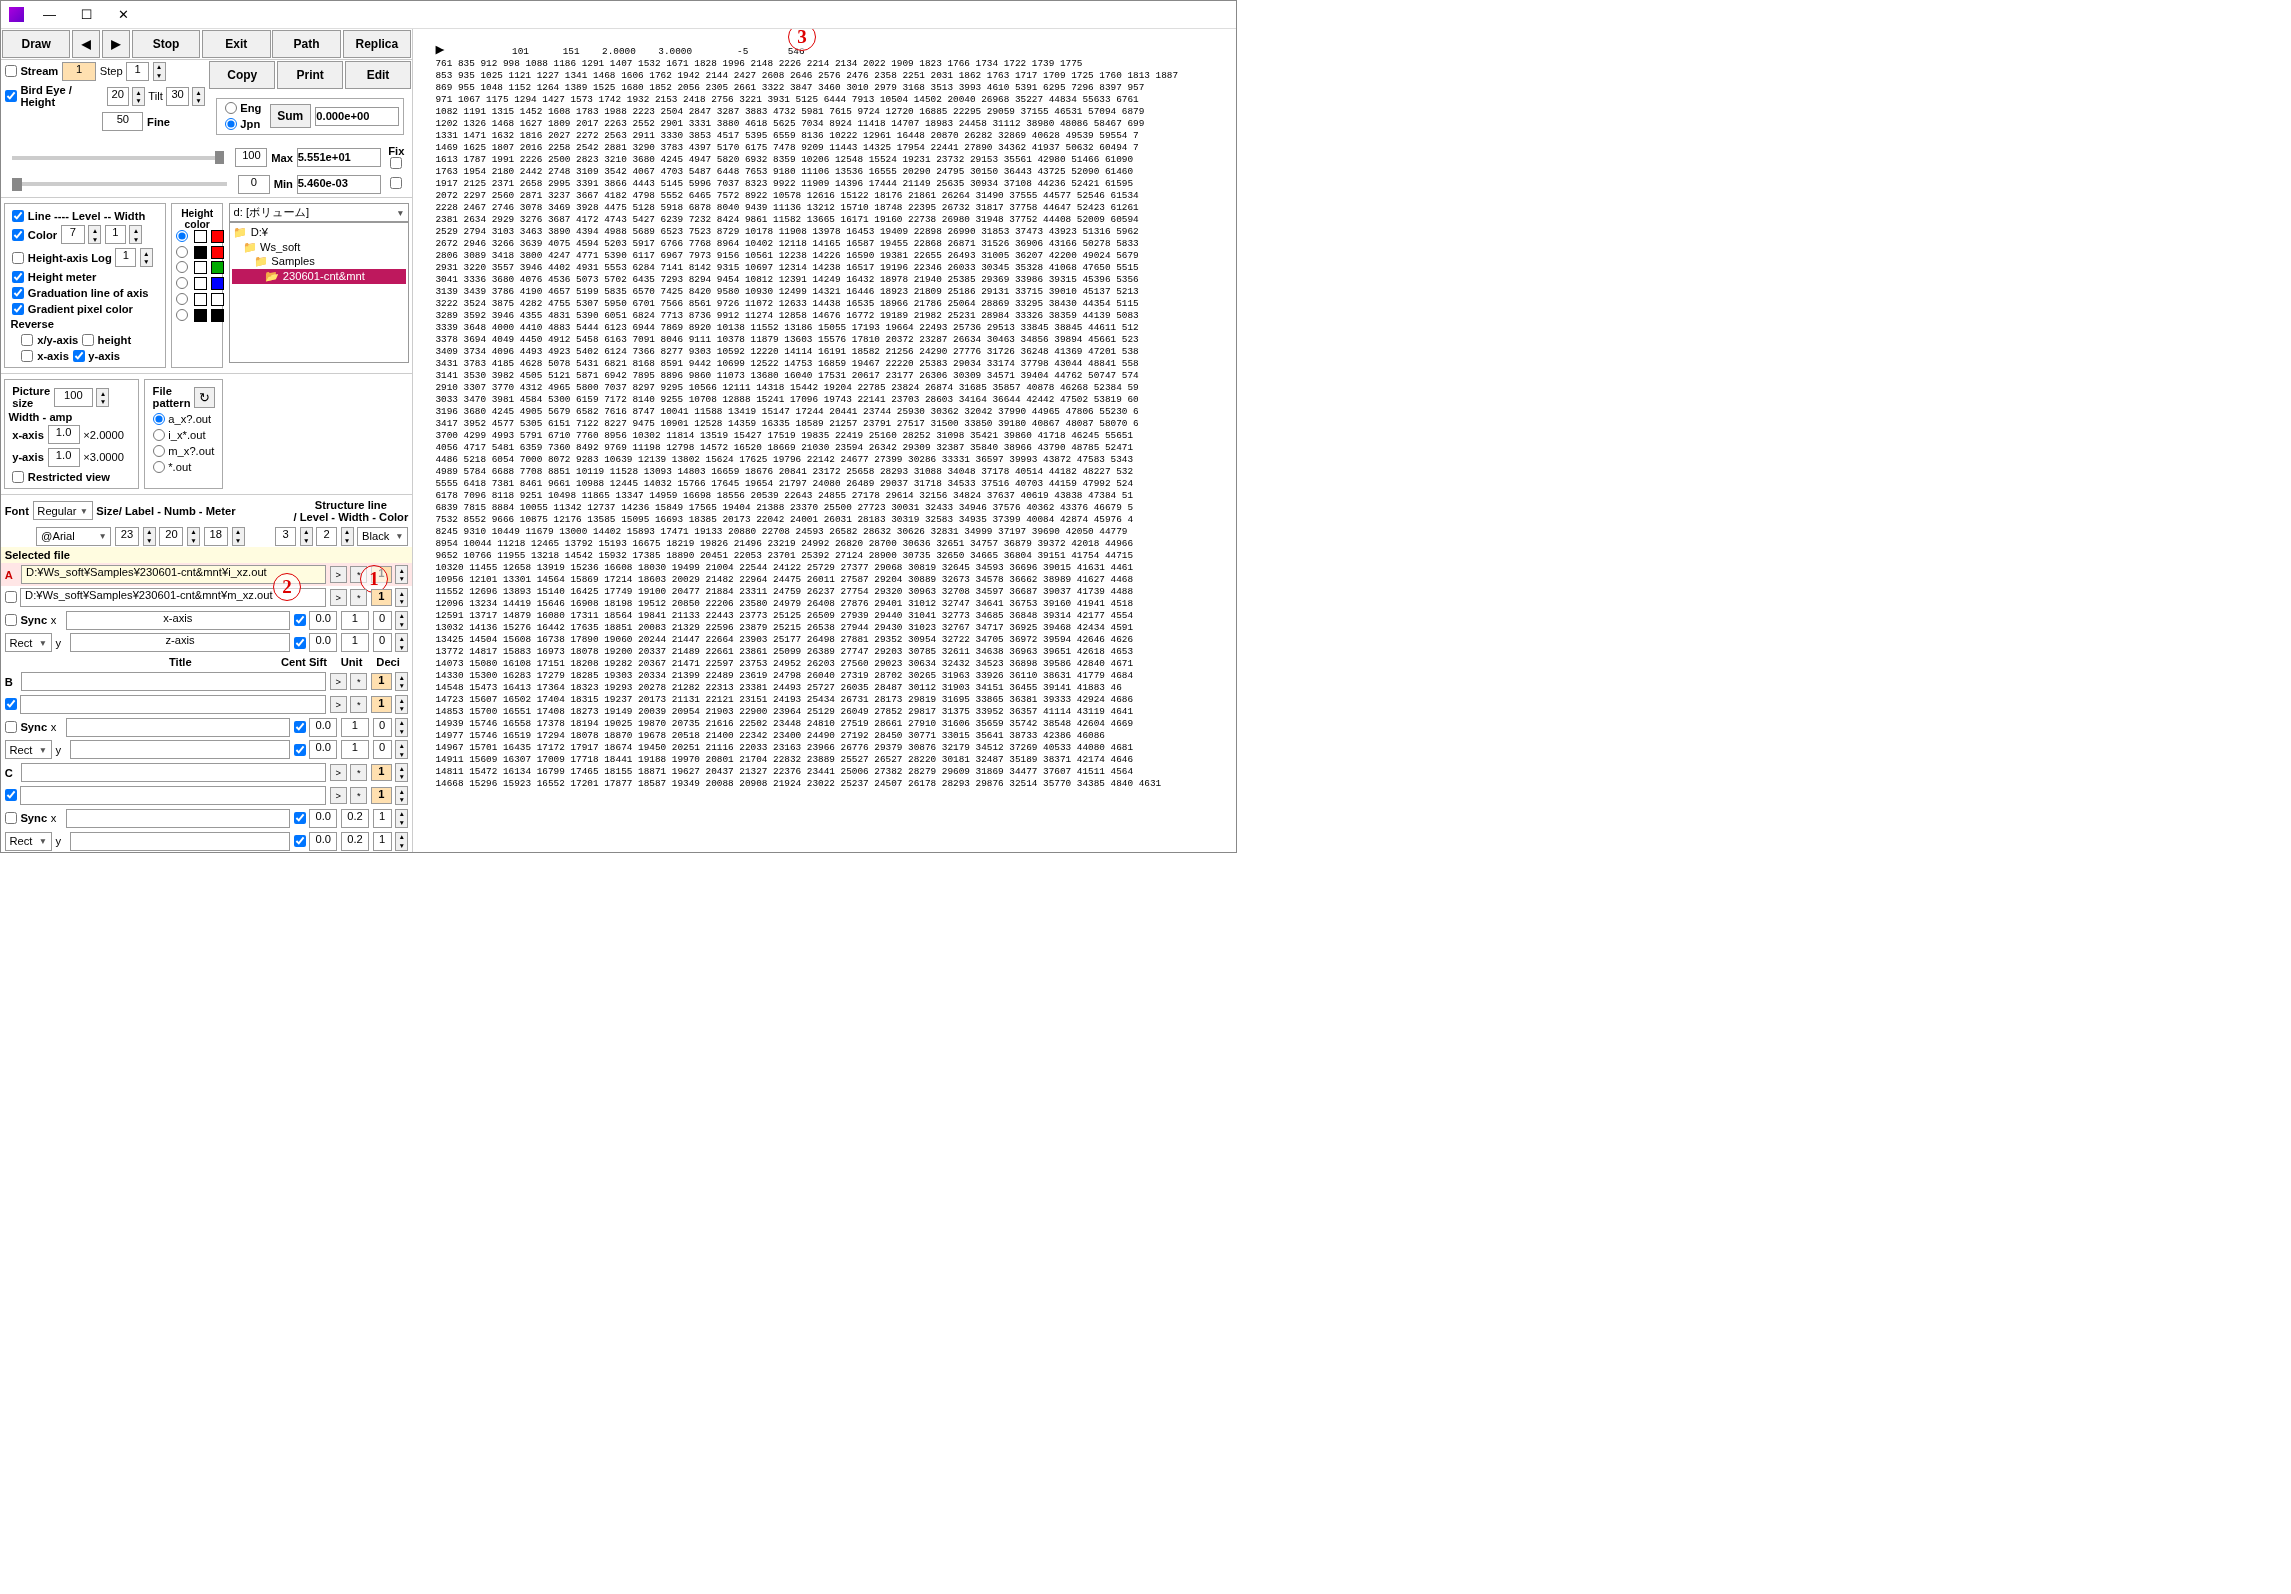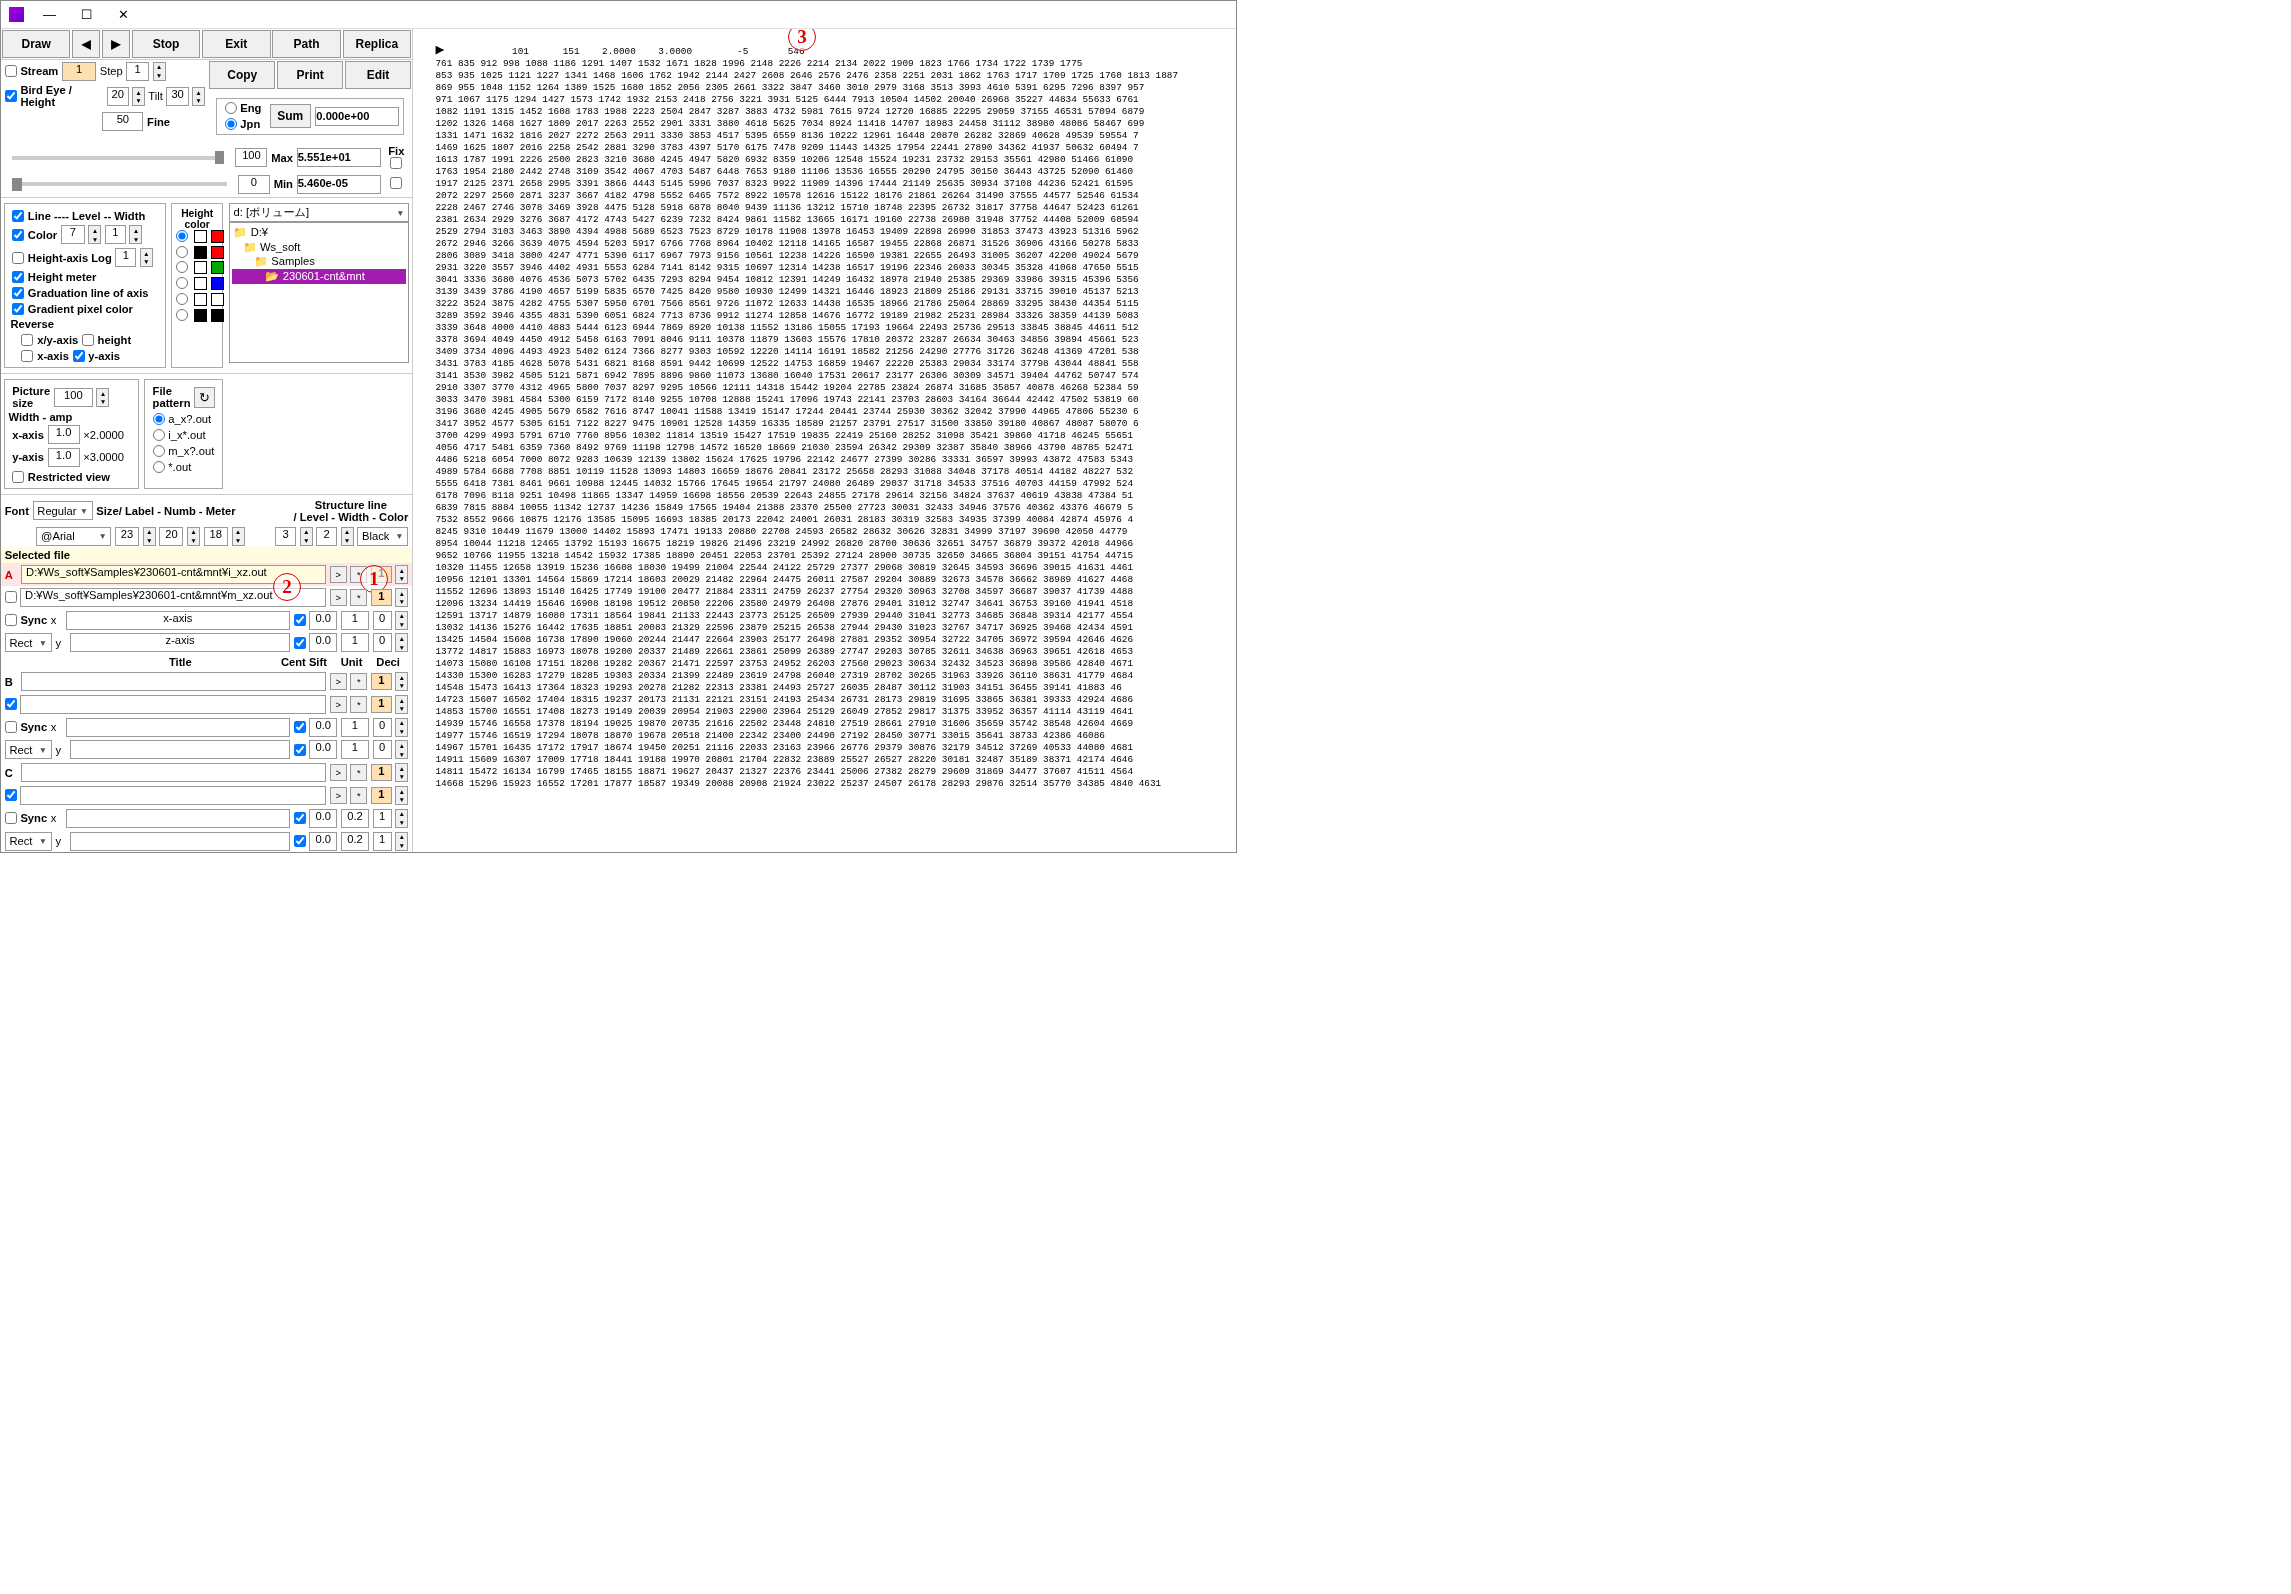--- a/index.html
+++ b/index.html
@@ -22,21 +22,21 @@
 .lblb{font-size:11.2px;font-weight:bold}
 .numbox{width:34px;height:19px;text-align:center;border:0.9px solid #999;font-size:11.2px;background:#fff}
 .numbox.hi{background:#ffe0b0}
 .spin{width:13px;height:19px;display:flex;flex-direction:column;border:0.9px solid #999}
 .spin div{flex:1;font-size:6.6px;display:flex;align-items:center;justify-content:center;background:#f0f0f0}
 .valbox{width:84px;height:19px;border:0.9px solid #999;font-weight:bold;padding-top:1.9px}
 .panel{border:0.9px solid #aaa;margin:2.8px;padding:3.7px}
 .colorgrid{display:grid;grid-template-columns:15px 15px 15px;gap:2.8px}
 .csw{width:13px;height:13px;border:0.9px solid #000}
 .tree{background:#fff;border:0.9px solid #999;padding:1.9px;font-size:11.2px;height:141px}
-.tree .sel{background:#a21caf;color:#fff}
+.tree .sel{background:#be185d;color:#fff}
 .tree div{padding:0.9px 1.9px}
 .combobox{border:0.9px solid #999;height:19px;padding:0 3.7px;background:#fff;display:flex;align-items:center;justify-content:space-between;font-size:11.2px}
 .combobox .chev{font-size:8.4px;color:#555}
 .txtfield{border:0.9px solid #999;height:19px;padding:0 3.7px;background:#fff;font-size:11.2px}
 .txtfield.yellow{background:#fffce0}
 .smallbtn{width:17px;height:17px;border:0.9px solid #999;background:#f0f0f0;display:flex;align-items:center;justify-content:center;font-size:9.4px}
 .deci{width:20.6px;height:17px;text-align:center;background:#ffe0b0;border:0.9px solid #999;font-weight:bold}
 .circled{position:absolute;width:28px;height:28px;border:1.9px solid #d00;border-radius:50%;display:flex;align-items:center;justify-content:center;color:#d00;font-size:19px;font-weight:bold;font-family:serif;background:rgba(255,255,255,0.6)}
 .playicon{font-size:15px;color:#000}
 .slider{flex:1;height:3.7px;background:linear-gradient(90deg,#ccc 0%,#ccc 100%);position:relative;margin:0 7.5px}
@@ -132,21 +132,21 @@
     <div class="valbox">5.551e+01</div>
     <div style="text-align:center;width:24px">
      <div class="lblb">Fix</div>
      <input type="checkbox" style="">
     </div>
    </div>
    <div class="row">
     <div class="slider leftslider"></div>
     <div class="numbox" style="width:32px">0</div>
     <span class="lblb">Min</span>
-    <div class="valbox">5.460e-05</div>
+    <div class="valbox">5.460e-03</div>
     <div style="width:24px;text-align:center"><input type="checkbox" style=""></div>
    </div>
 
    <div class="sep"></div>
 
    <div style="display:flex">
     <div style="flex:1">
      <div class="panel">
       <div class="row">
                 <input type="checkbox" checked="" style="">

